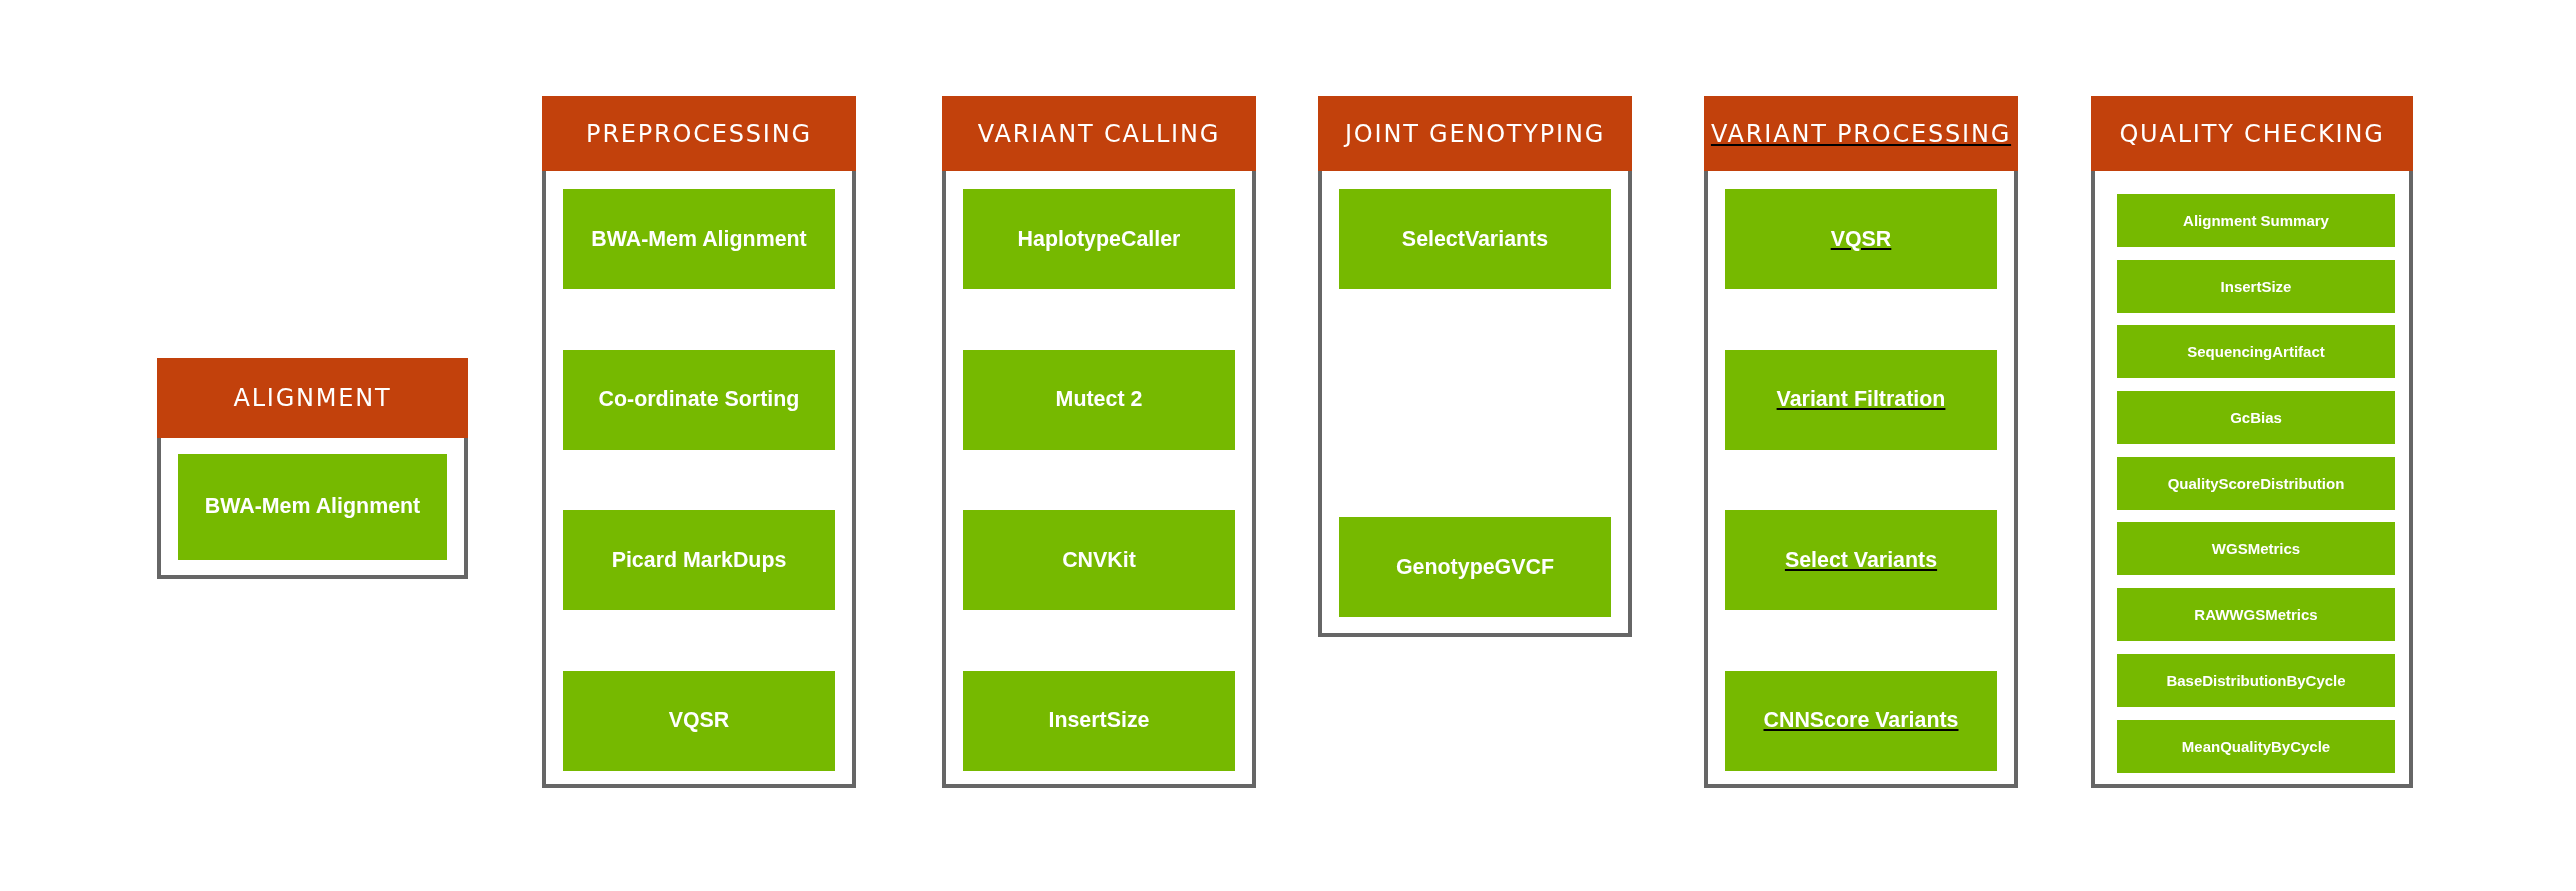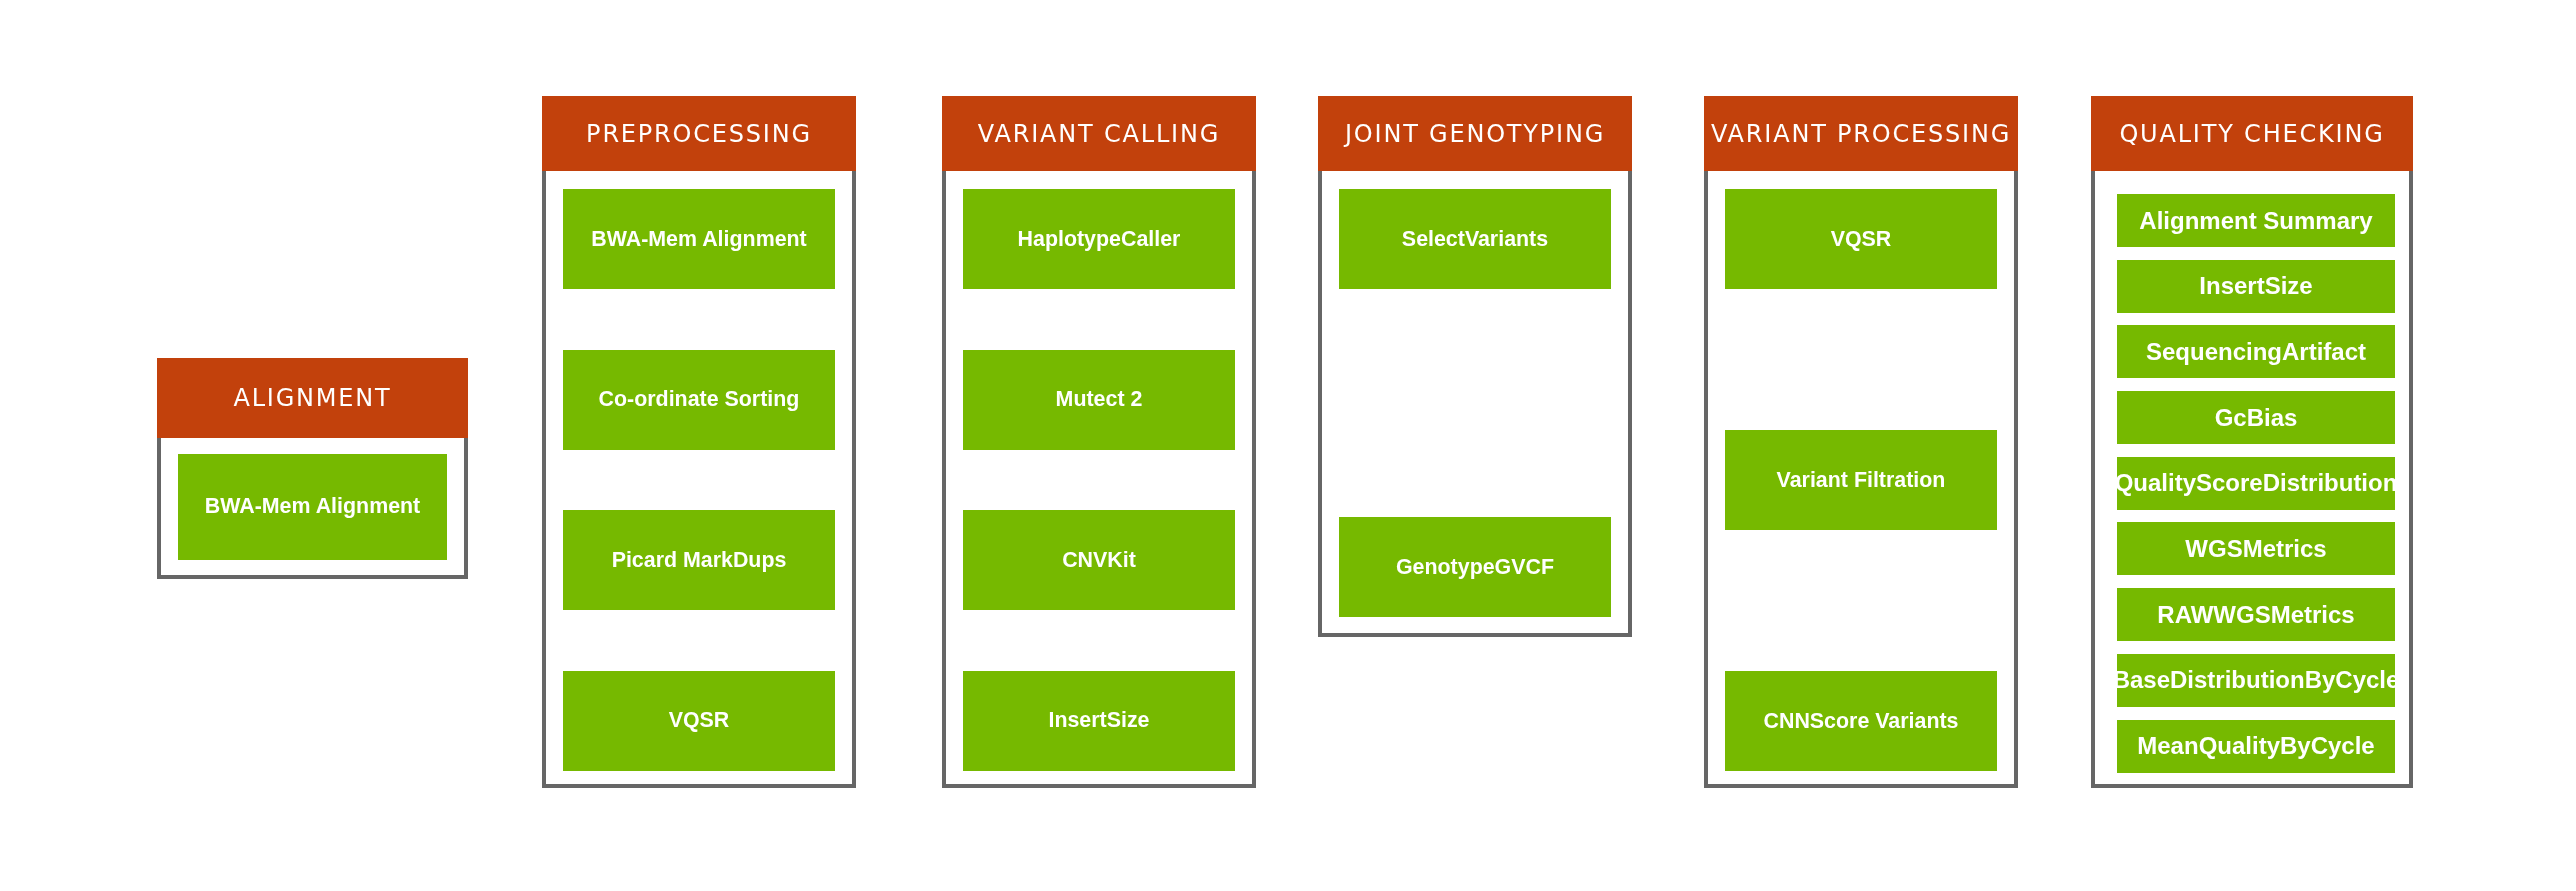--- a/index.html
+++ b/index.html
@@ -58,25 +58,25 @@
   
   .col-alignment          { left: 157px;  top: 358px; width: 311px; height: 221px; }
   .col-alignment .col-header { flex-basis: 80px; }
   .col-alignment .col-body   { justify-content: center; padding: 14.3px 17px; }
   .col-alignment .step-box   { flex: 0 0 106px; }
 
   .col-preprocessing      { left: 542px;  top: 96px; width: 314px; height: 692px; }
   .col-variant-calling    { left: 942px; top: 96px; width: 314px; height: 692px; }
   .col-joint-genotyping   { left: 1318px; top: 96px; width: 314px; height: 541px; }
   .col-joint-genotyping .col-body { padding-bottom: 15.7px; }
-  .col-variant-processing { left: 1704px; top: 96px; width: 314px; height: 692px; }
+  .col-variant-processing { left: 1704px; top: 96px; width: 314px; height: 692px; text-decoration: underline; }
 
   .col-quality-checking   { left: 2091px; top: 96px; width: 322px; height: 692px; }
   .col-quality-checking .col-body { padding: 23px 14.3px 11.4px 14.3px; }
-  .col-quality-checking .step-box { flex: 0 0 53px; font-size: 24px; margin-left: 8px; }
+  .col-quality-checking .step-box { flex: 0 0 53px; font-size: 15px; margin-left: 8px; }
 </style>
 </head>
 <body>
 
 <div class="column col-alignment">
   <div class="col-header">
     <span>ALIGNMENT</span>
   </div>
   <div class="col-body">
     <div class="step-box">BWA-Mem Alignment</div>
@@ -117,20 +117,21 @@
   </div>
 </div>
 
 <div class="column col-variant-processing">
   <div class="col-header">
     <span>VARIANT PROCESSING</span>
   </div>
   <div class="col-body">
     <div class="step-box">VQSR</div>
     <div class="step-box">Variant Filtration</div>
+    <div class="step-box">Select Variants</div>
     <div class="step-box">CNNScore Variants</div>
   </div>
 </div>
 
 <div class="column col-quality-checking">
   <div class="col-header">
     <span>QUALITY CHECKING</span>
   </div>
   <div class="col-body">
     <div class="step-box">Alignment Summary</div>

